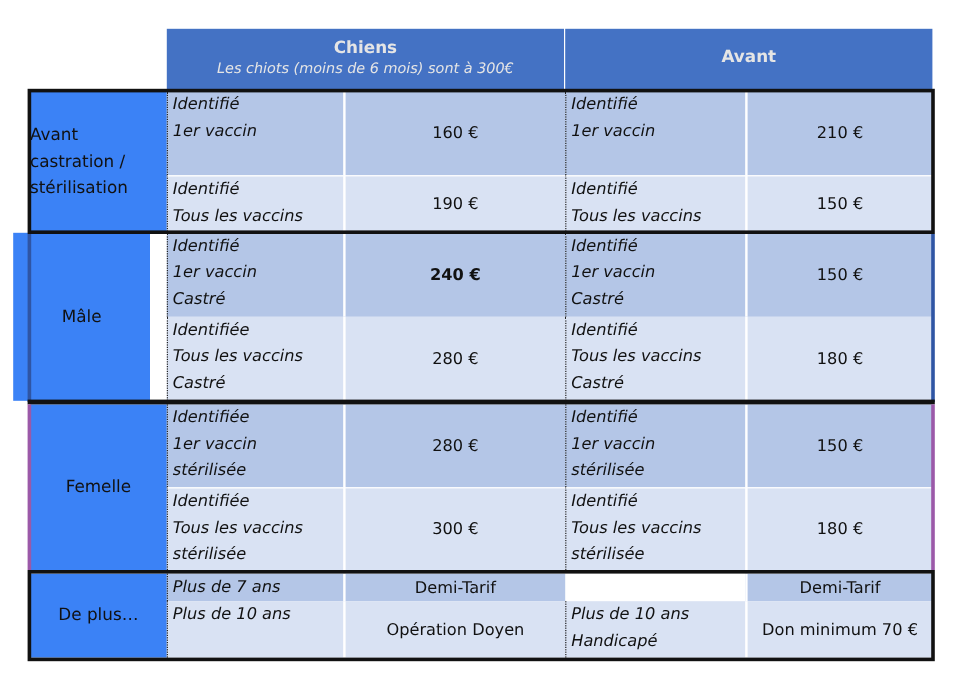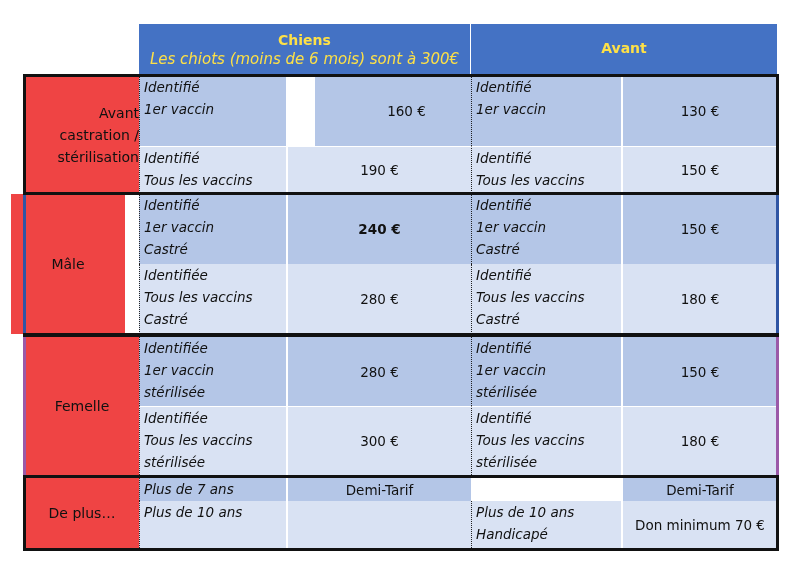--- a/index.html
+++ b/index.html
@@ -1,52 +1,52 @@
 <!DOCTYPE html>
 <html><head>
 <meta charset="utf-8">
 <style>
   html, body { margin: 0; padding: 0; }
   body { width: 800px; height: 568px; background: #ffffff; position: relative; overflow: hidden;
          font-family: "DejaVu Sans", sans-serif; color: #111; }
   .abs { position: absolute; box-sizing: border-box; }
-  .hdr { background: #4472c4; color: #fde047; text-align: center; }
+  .hdr { background: #4472c4; color: #e5e5e5; text-align: center; }
   .hdr .t { font-weight: bold; font-size: 14px; }
-  .hdr .s { font-style: italic; font-size: 15px; margin-top: 2px; }
+  .hdr .s { font-style: italic; font-size: 12px; margin-top: 2px; }
   .dark { background: #b4c6e7; }
   .light { background: #d9e2f3; }
   .cell { font-size: 13.5px; line-height: 22px; }
   .desc { padding-left: 4px; display: flex; flex-direction: column; justify-content: flex-start; border-left: 1px dotted #222; font-style: italic; }
   .price { display: flex; align-items: center; justify-content: center; text-align: center; border-left: 2px solid #fff; }
-  .label { display: flex; align-items: center; justify-content: center; text-align: right; font-size: 14px; line-height: 22px; background: #ef4444; }
+  .label { display: flex; align-items: center; justify-content: center; text-align: left; font-size: 14px; line-height: 22px; background: #3b82f6; }
   .sep { border-top: 1px solid #fff; }
   .frame { border: 3px solid #111; pointer-events: none; }
 </style>
 </head>
 <body>
 
 <div class="abs hdr" style="left:139px;top:24px;width:331px;height:51px;padding-top:8px;">
   <div class="t">Chiens</div>
   <div class="s">Les chiots (moins de 6 mois) sont à 300€</div>
 </div>
 <div class="abs hdr" style="left:471px;top:24px;width:306px;height:51px;padding-top:16px;">
   <div class="t">Avant</div>
 </div>
 
 <div class="abs label" style="left:25px;top:76px;width:114px;height:117px;">Avant castration / stérilisation</div>
 <div class="abs cell desc dark" style="left:139px;top:76px;width:147px;height:70px;">
     <div>Identifié</div>
     <div>1er vaccin</div>
   </div>
-<div class="abs cell price dark" style="left:286px;top:76px;width:185px;height:70px;margin-left:27px;">160 €</div>
+<div class="abs cell price dark" style="left:286px;top:76px;width:185px;height:70px;">160 €</div>
 <div class="abs cell desc dark" style="left:471px;top:76px;width:150px;height:70px;">
     <div>Identifié</div>
     <div>1er vaccin</div>
   </div>
-<div class="abs cell price dark" style="left:621px;top:76px;width:156px;height:70px;">130 €</div>
+<div class="abs cell price dark" style="left:621px;top:76px;width:156px;height:70px;">210 €</div>
 
 <div class="abs cell desc light sep" style="left:139px;top:146px;width:147px;height:47px;">
     <div>Identifié</div>
     <div>Tous les vaccins</div>
   </div>
 <div class="abs cell price light sep" style="left:286px;top:146px;width:185px;height:47px;">190 €</div>
 <div class="abs cell desc light sep" style="left:471px;top:146px;width:150px;height:47px;">
     <div>Identifié</div>
     <div>Tous les vaccins</div>
   </div>
@@ -113,20 +113,21 @@
 <div class="abs cell price dark" style="left:286px;top:478px;width:185px;height:23px;">Demi-Tarif</div>
 <div class="abs cell desc dark" style="left:471px;top:478px;width:150px;height:23px;margin-top:39px;">
     <div>Plus de 7 ans / FIV</div>
   </div>
 <div class="abs cell price dark" style="left:621px;top:478px;width:156px;height:23px;">Demi-Tarif</div>
 
 <div class="abs cell desc light" style="left:139px;top:501px;width:147px;height:47px;">
     <div>Plus de 10 ans</div>
   </div>
 <div class="abs cell price light" style="left:286px;top:501px;width:185px;height:47px;flex-direction:column;">
+    <div>Opération Doyen</div>
   </div>
 <div class="abs cell desc light" style="left:471px;top:501px;width:150px;height:47px;">
     <div>Plus de 10 ans</div>
     <div>Handicapé</div>
   </div>
 <div class="abs cell price light" style="left:621px;top:501px;width:156px;height:47px;">Don minimum 70 €</div>
 
 <div class="abs frame" style="left:23px;top:74px;width:756px;height:121px;"></div>
 <div class="abs" style="left:23px;top:195px;width:3px;height:140px;background:#2f55a4;"></div>
 <div class="abs" style="left:776px;top:195px;width:3px;height:140px;background:#2f55a4;"></div>

